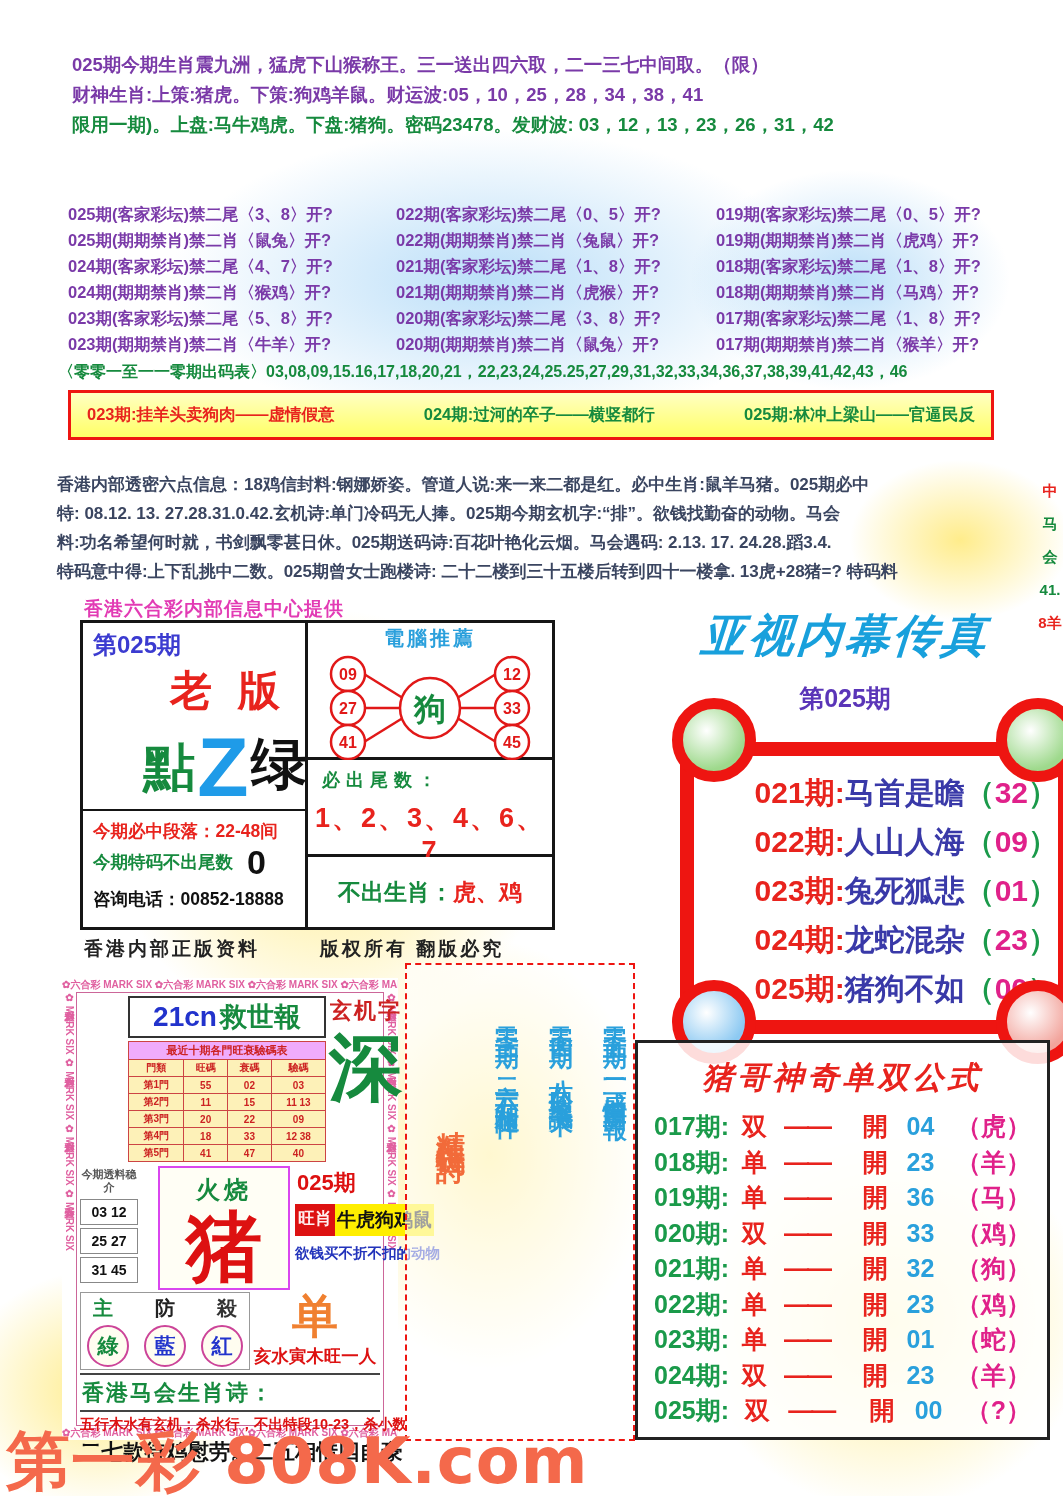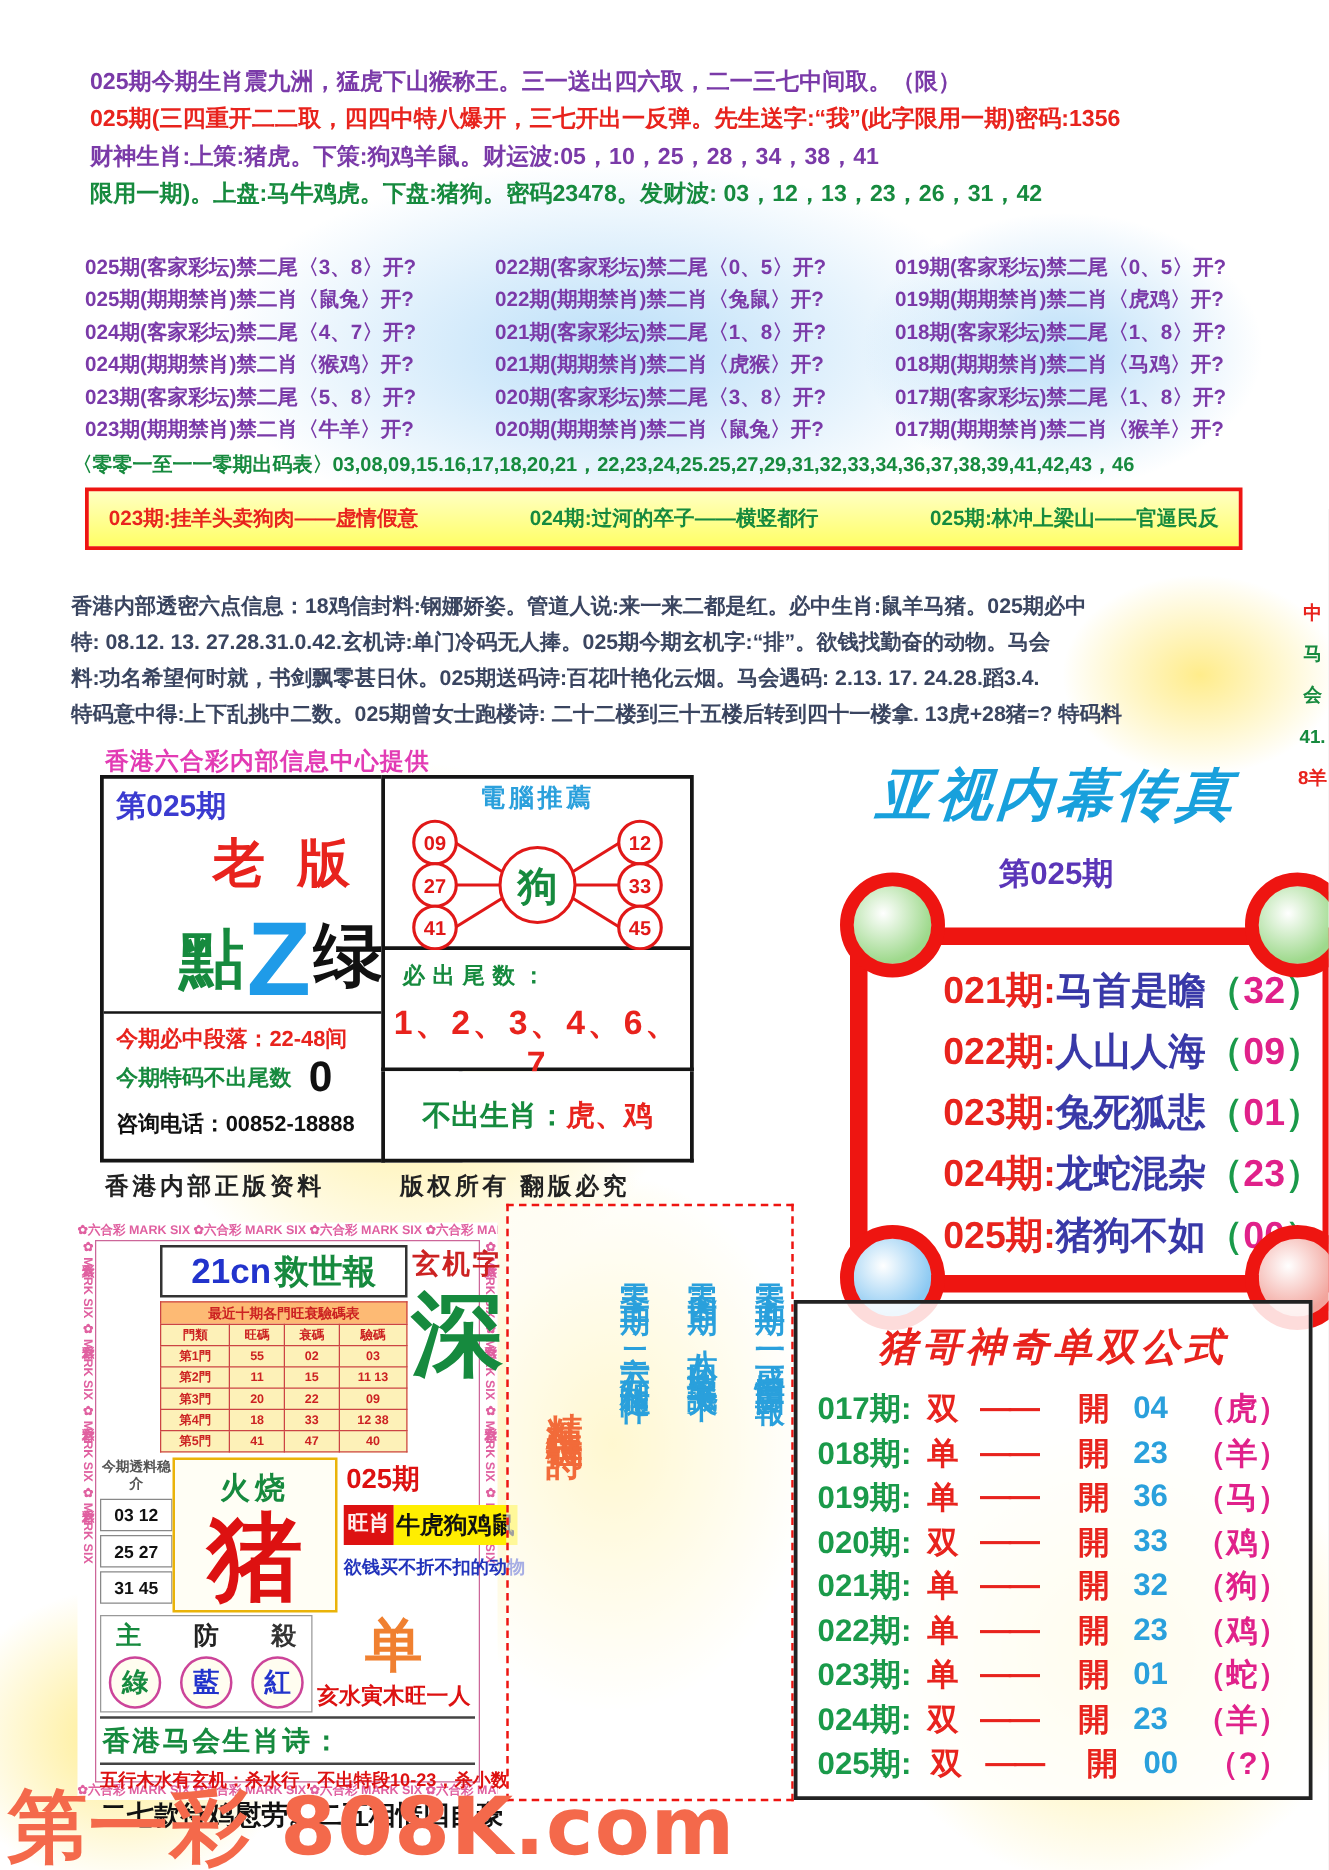--- a/index.html
+++ b/index.html
@@ -75,27 +75,27 @@
   .strip.l{left:0;top:14px;bottom:14px;width:14px;writing-mode:vertical-rl;}
   .strip.r{right:0;top:14px;bottom:14px;width:14px;writing-mode:vertical-rl;}
   .markin{position:absolute;inset:14px;border:1.5px solid #cc6699;padding:3px;display:flex;flex-direction:column;box-sizing:border-box;background:#fff;}
   .row1{display:flex;gap:3px;}
   .colL{width:198px;flex:none;padding-left:48px;}
   .t21{border:2px solid #333;display:flex;align-items:center;justify-content:center;gap:3px;height:38px;}
   .t21 .a{color:#2233cc;font-size:28px;} .t21 .b2{color:#168a3e;font-size:27px;}
   .xztop{color:#cc2222;font-size:22px;text-align:center;letter-spacing:2px;}
   .xzchar{color:#168a3e;font-size:74px;text-align:center;line-height:84px;}
   table.mk{border-collapse:collapse;width:100%;margin-top:3px;background:#fdf1b8;}
-  table.mk caption{background:#fdba74;color:#cc2222;font-size:11px;font-weight:bold;border:1px solid #cc4444;border-bottom:none;padding:1px;}
+  table.mk caption{background:#f0abfc;color:#cc2222;font-size:11px;font-weight:bold;border:1px solid #cc4444;border-bottom:none;padding:1px;}
   table.mk td{border:1px solid #cc4444;color:#cc2222;font-size:10px;text-align:center;padding:1px 0;}
   .row3{display:flex;margin-top:4px;height:142px;}
   .colA{width:58px;flex:none;display:flex;flex-direction:column;font-size:14px;color:#111;text-align:center;}
   .colA .hd{font-size:11px;color:#555;line-height:13px;padding:2px 0;}
   .colA .cell{border:1.5px solid #888;margin-top:3px;padding:4px 0;}
-  .colB{width:128px;flex:none;border:2px solid #eab308;margin-left:0;text-align:center;background:#fffef5;}
+  .colB{width:128px;flex:none;border:2px solid #d946ef;margin-left:20px;text-align:center;background:#fffef5;}
   .colB .hs{color:#168a3e;font-size:24px;margin-top:6px;letter-spacing:4px;}
   .colB .zh{color:#dd1111;font-size:76px;line-height:82px;}
   .colC{flex:1;padding-left:5px;}
   .colC .iss{color:#dd1111;font-size:22px;margin:2px 0 6px 2px;}
   .colC .wx{display:flex;align-items:stretch;}
   .colC .wx .tag{background:#dd1111;color:#ffefef;font-size:17px;padding:3px 3px;}
   .colC .wx .val{background:#ffee00;color:#111;font-size:19px;padding:3px 2px;white-space:nowrap;}
   .colC .qy{color:#2233bb;font-size:14.5px;margin-top:8px;white-space:nowrap;}
   .row4{display:flex;margin-top:2px;height:78px;}
   .zfs{width:170px;flex:none;border:1.5px solid #999;padding:2px 4px;box-sizing:border-box;}
@@ -140,21 +140,20 @@
   <div class="blob blue" style="left:170px;top:130px;width:640px;height:300px;"></div>
   <div class="blob blue" style="left:690px;top:170px;width:320px;height:220px;"></div>
   <div class="blob yellow" style="left:110px;top:610px;width:440px;height:430px;"></div>
   <div class="blob yellow" style="left:330px;top:940px;width:320px;height:430px;"></div>
   <div class="blob yellow" style="left:690px;top:1130px;width:400px;height:380px;"></div>
   <div class="blob yellow" style="left:850px;top:460px;width:220px;height:160px;"></div>
   <div class="blob yellow" style="left:-40px;top:1270px;width:280px;height:240px;"></div>
 
   <div class="layer toplines">
     <div class="c-purple">025期今期生肖震九洲，猛虎下山猴称王。三一送出四六取，二一三七中间取。（限）</div>
-    <div class="c-red">025期(三四重开二二取，四四中特八爆开，三七开出一反弹。先生送字:“我”(此字限用一期)密码:1356</div>
     <div class="c-purple">财神生肖:上策:猪虎。下策:狗鸡羊鼠。财运波:05，10，25，28，34，38，41</div>
     <div class="c-green">限用一期)。上盘:马牛鸡虎。下盘:猪狗。密码23478。发财波: 03，12，13，23，26，31，42</div>
   </div>
 
   <div class="layer bangrid">
     <div>
       <div class="cell">025期(客家彩坛)禁二尾〈3、8〉开?</div>
       <div class="cell">025期(期期禁肖)禁二肖〈鼠兔〉开?</div>
       <div class="cell">024期(客家彩坛)禁二尾〈4、7〉开?</div>
       <div class="cell">024期(期期禁肖)禁二肖〈猴鸡〉开?</div>

